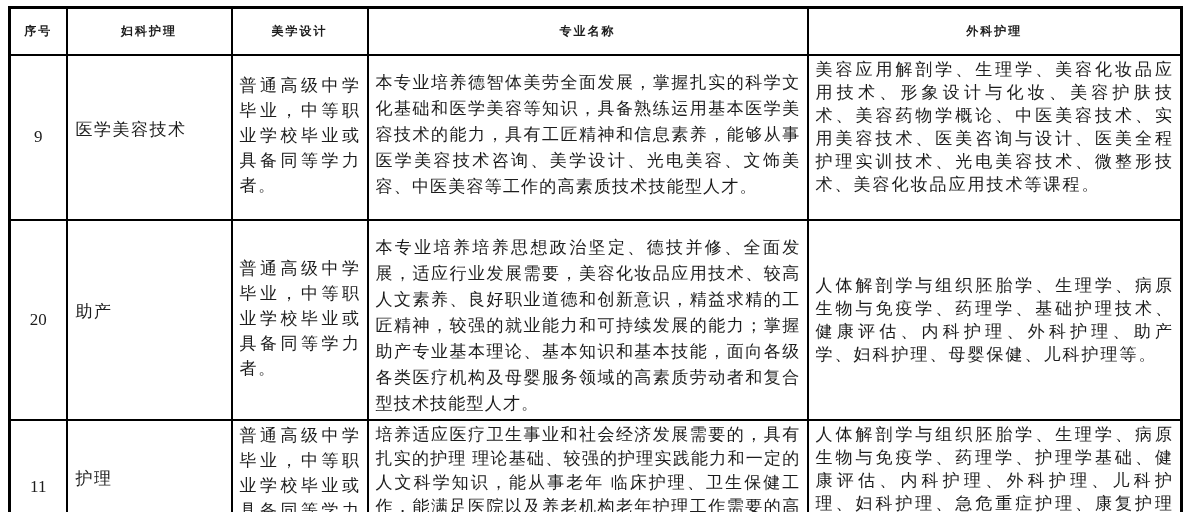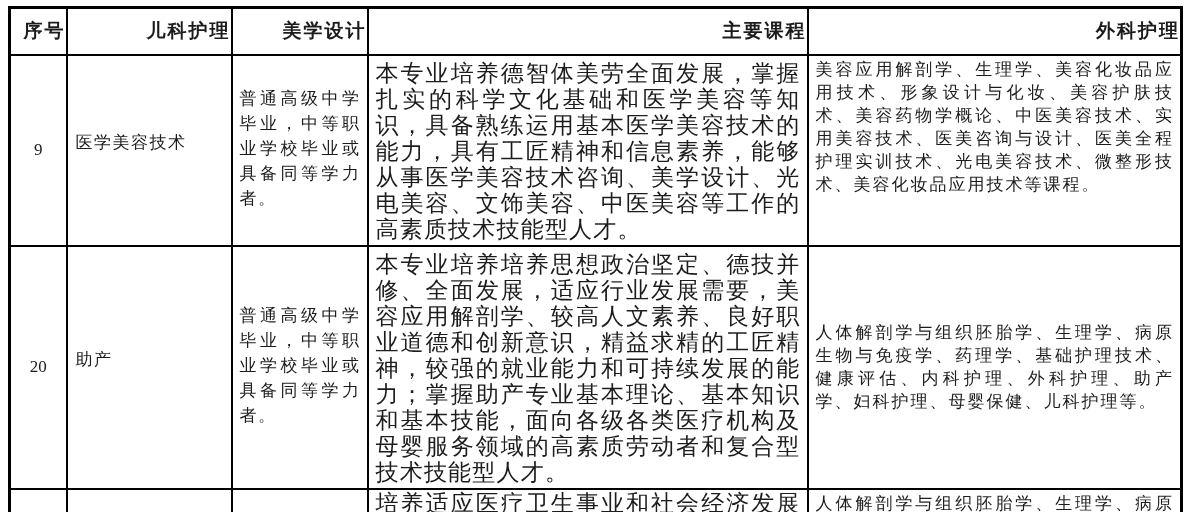--- a/index.html
+++ b/index.html
@@ -30,23 +30,23 @@
     overflow: hidden;
   }
   col.c-no     { width: 57px; }
   col.c-major  { width: 165px; }
   col.c-target { width: 136px; }
   col.c-goal   { width: 440px; }
   col.c-course { width: 374px; }
 
   .doc-table thead th {
     height: 47px;
-    font-size: 19px;
+    font-size: 12px;
     font-weight: bold;
-    text-align: right;
+    text-align: center;
     vertical-align: middle;
     letter-spacing: 2px;
     padding: 0;
   }
   tr.r-9  { height: 165px; }
   tr.r-10 { height: 165px; }
   tr.r-11 { height: 124px; }
 
   td.cell-no {
     text-align: center;
@@ -67,24 +67,24 @@
     vertical-align: middle;
     font-size: 17px;
     line-height: 25px;
     letter-spacing: 1.5px;
     padding: 2px 6px 5px 7px;
   }
   td.cell-goal {
     text-align: justify;
     text-align-last: left;
     vertical-align: top;
-    font-size: 23px;
+    font-size: 17px;
     line-height: 26px;
     letter-spacing: 1.2px;
-    padding: 5px 6px 2px 7px;
+    padding: 14px 6px 2px 7px;
   }
   tr.r-11 td.cell-goal { line-height: 24px; padding-top: 2px; }
   td.cell-courses {
     text-align: justify;
     text-align-last: left;
     vertical-align: top;
     font-size: 17px;
     line-height: 23px;
     letter-spacing: 2px;
     padding: 2px 6px 2px 7px;
@@ -99,39 +99,39 @@
   <colgroup>
     <col class="c-no">
     <col class="c-major">
     <col class="c-target">
     <col class="c-goal">
     <col class="c-course">
   </colgroup>
   <thead>
     <tr>
       <th>序号</th>
-      <th>儿科护理</th>
+      <th>妇科护理</th>
       <th>美学设计</th>
-      <th>主要课程</th>
+      <th>专业名称</th>
       <th>外科护理</th>
     </tr>
   </thead>
   <tbody>
     <tr class="r-9">
       <td class="cell-no">9</td>
       <td class="cell-major">医学美容技术</td>
       <td class="cell-target">普通高级中学毕业，中等职业学校毕业或具备同等学力者。</td>
       <td class="cell-goal">本专业培养德智体美劳全面发展，掌握扎实的科学文化基础和医学美容等知识，具备熟练运用基本医学美容技术的能力，具有工匠精神和信息素养，能够从事医学美容技术咨询、美学设计、光电美容、文饰美容、中医美容等工作的高素质技术技能型人才。</td>
       <td class="cell-courses">美容应用解剖学、生理学、美容化妆品应用技术、形象设计与化妆、美容护肤技术、美容药物学概论、中医美容技术、实用美容技术、医美咨询与设计、医美全程护理实训技术、光电美容技术、微整形技术、美容化妆品应用技术等课程。</td>
     </tr>
     <tr class="r-10">
       <td class="cell-no">20</td>
       <td class="cell-major">助产</td>
       <td class="cell-target">普通高级中学毕业，中等职业学校毕业或具备同等学力者。</td>
-      <td class="cell-goal">本专业培养培养思想政治坚定、德技并修、全面发展，适应行业发展需要，美容应用解剖学、较高人文素养、良好职业道德和创新意识，精益求精的工匠精神，较强的就业能力和可持续发展的能力；掌握助产专业基本理论、基本知识和基本技能，面向各级各类医疗机构及母婴服务领域的高素质劳动者和复合型技术技能型人才。</td>
+      <td class="cell-goal">本专业培养培养思想政治坚定、德技并修、全面发展，适应行业发展需要，美容化妆品应用技术、较高人文素养、良好职业道德和创新意识，精益求精的工匠精神，较强的就业能力和可持续发展的能力；掌握助产专业基本理论、基本知识和基本技能，面向各级各类医疗机构及母婴服务领域的高素质劳动者和复合型技术技能型人才。</td>
       <td class="cell-courses">人体解剖学与组织胚胎学、生理学、病原生物与免疫学、药理学、基础护理技术、健康评估、内科护理、外科护理、助产学、妇科护理、母婴保健、儿科护理等。</td>
     </tr>
     <tr class="r-11">
       <td class="cell-no">11</td>
       <td class="cell-major">护理</td>
       <td class="cell-target">普通高级中学毕业，中等职业学校毕业或具备同等学力者。</td>
       <td class="cell-goal">培养适应医疗卫生事业和社会经济发展需要的，具有扎实的护理 理论基础、较强的护理实践能力和一定的人文科学知识，能从事老年 临床护理、卫生保健工作，能满足医院以及养老机构老年护理工作需要的高素质技术技能型专业护理人才。</td>
       <td class="cell-courses">人体解剖学与组织胚胎学、生理学、病原生物与免疫学、药理学、护理学基础、健康评估、内科护理、外科护理、儿科护理、妇科护理、急危重症护理、康复护理等。</td>
     </tr>
   </tbody>

